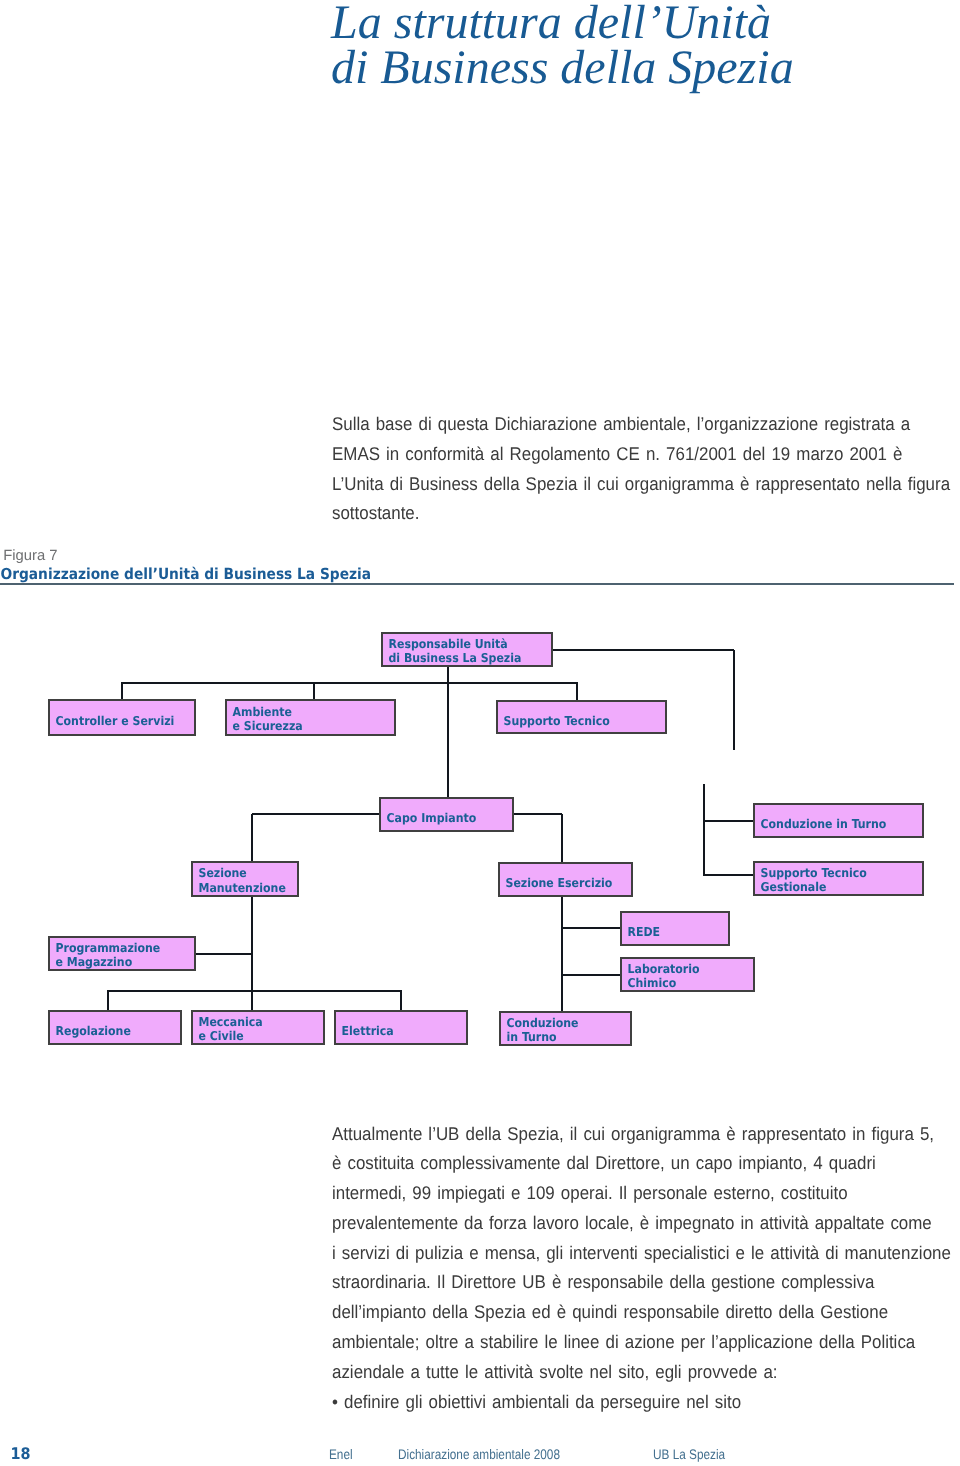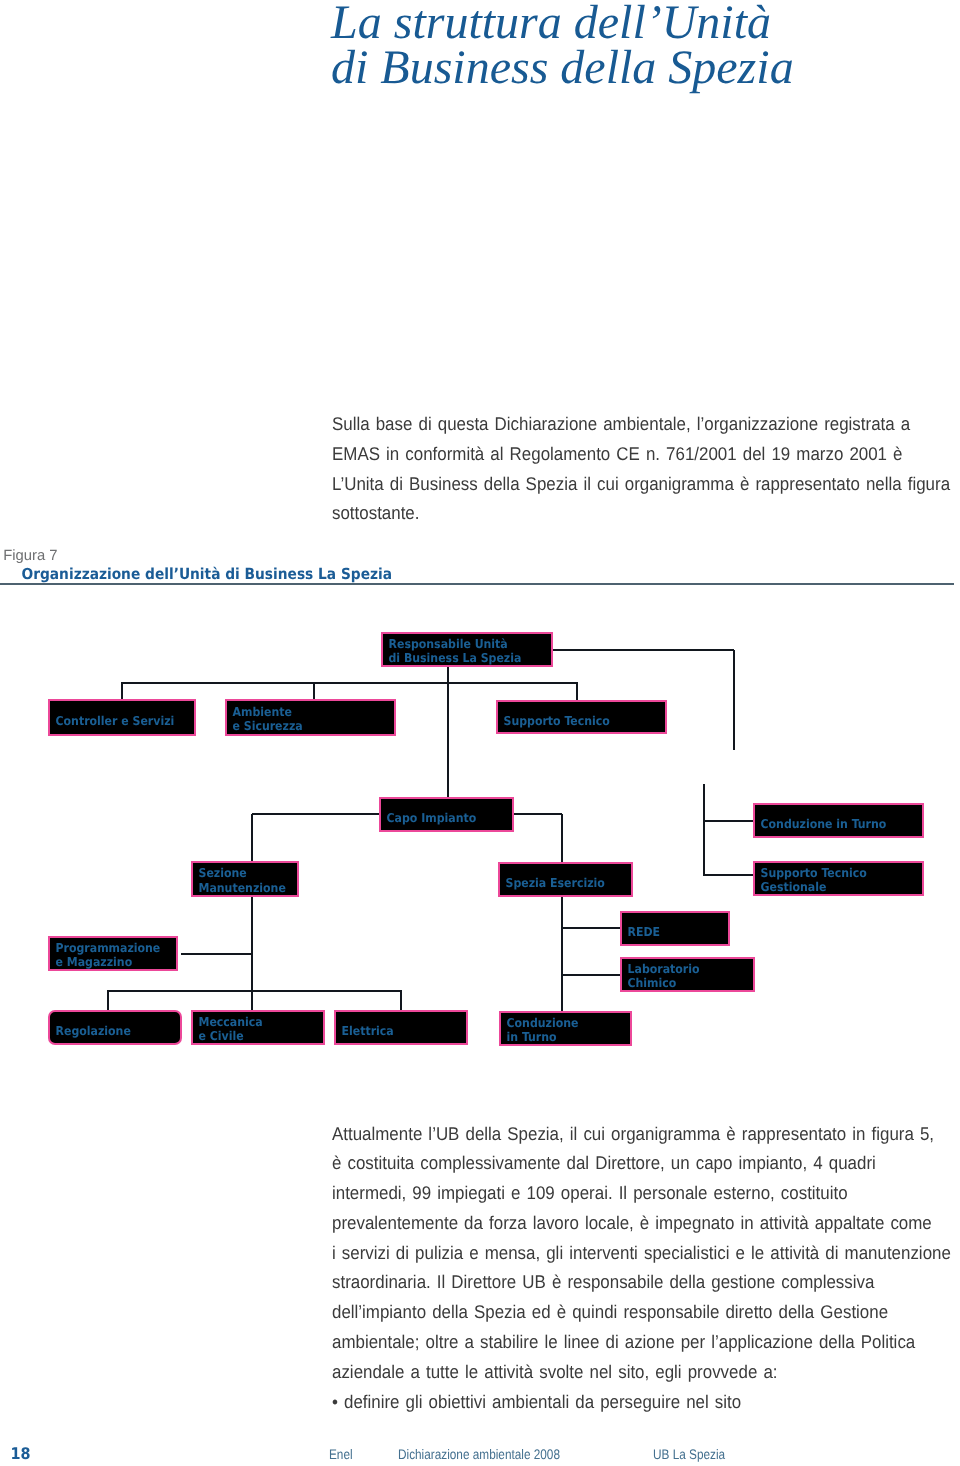--- a/index.html
+++ b/index.html
@@ -19,26 +19,26 @@
   .para{position:absolute;color:#3b3b3b;font-size:18.4px;word-spacing:1.5px;
         font-family:"Liberation Sans",sans-serif;}
   .para .tline{display:block;white-space:pre;height:29.8px;line-height:29.8px;
                 transform:scaleX(0.92);transform-origin:left center;}
   #para1{left:331.5px;top:409px;}
   #para2{left:331.5px;top:1118.5px;}
 
   
   #figlabel{position:absolute;left:3.2px;top:548.8px;color:#6f7072;font-size:14.8px;line-height:14px;}
   #figtitle{position:absolute;left:0.5px;top:565.5px;color:#1b5c96;font-size:15.3px;font-weight:bold;line-height:16px;
-           font-family:"DejaVu Sans Condensed","DejaVu Sans",sans-serif;padding-left:21px;}
+           font-family:"DejaVu Sans Condensed","DejaVu Sans",sans-serif;}
   #figrule{position:absolute;left:0px;top:583.2px;width:954px;height:1.4px;background:#4d6270;}
 
   
   #chart{position:absolute;left:0;top:0;width:960px;height:1466px;}
-  .bx{position:absolute;border:2px solid #ec4899;background:#000000;box-sizing:border-box;
+  .bx{position:absolute;border:2px solid #404040;background:#f0abfc;box-sizing:border-box;
       display:flex;align-items:center;}
   .bx .t{color:#1a5f94;font-weight:bold;font-size:12.2px;margin-left:5.5px;
          line-height:14.6px;white-space:pre;position:relative;top:3.9px;
          font-family:"DejaVu Sans Condensed","DejaVu Sans",sans-serif;}
   .bx.two .t{top:1.6px;}
   .ln{position:absolute;background:#12171e;}
 
   
   #pageno{position:absolute;left:3.5px;top:1446px;color:#1b5c96;font-size:16px;font-weight:bold;line-height:16px;
           font-family:"DejaVu Sans Condensed","DejaVu Sans",sans-serif;margin-left:7px;}
@@ -107,38 +107,38 @@
         <div class="t">Capo Impianto</div>
       </div>
       <div class="bx" style="left: 753px; top: 803px; width: 171px; height: 35px;">
         <div class="t">Conduzione in Turno</div>
       </div>
       <div class="bx two" style="left: 191px; top: 861px; width: 108px; height: 36px;">
         <div class="t">Sezione
 Manutenzione</div>
       </div>
       <div class="bx" style="left: 498px; top: 862px; width: 135px; height: 35px;">
-        <div class="t">Spezia Esercizio</div>
+        <div class="t">Sezione Esercizio</div>
       </div>
       <div class="bx two" style="left: 753px; top: 861px; width: 171px; height: 35px;">
         <div class="t">Supporto Tecnico
 Gestionale</div>
       </div>
       <div class="bx" style="left: 620px; top: 911px; width: 110px; height: 35px;">
         <div class="t">REDE</div>
       </div>
-      <div class="bx two" style="left: 48px; top: 936px; width: 130px; height: 35px;">
+      <div class="bx two" style="left: 48px; top: 936px; width: 148px; height: 35px;">
         <div class="t">Programmazione
 e Magazzino</div>
       </div>
       <div class="bx two" style="left: 620px; top: 957px; width: 135px; height: 35px;">
         <div class="t">Laboratorio
 Chimico</div>
       </div>
-      <div class="bx" style="left: 48px; top: 1010px; width: 134px; height: 35px; border-radius: 7px;">
+      <div class="bx" style="left: 48px; top: 1010px; width: 134px; height: 35px;">
         <div class="t">Regolazione</div>
       </div>
       <div class="bx two" style="left: 191px; top: 1010px; width: 134px; height: 35px;">
         <div class="t">Meccanica
 e Civile</div>
       </div>
       <div class="bx" style="left: 334px; top: 1010px; width: 134px; height: 35px;">
         <div class="t">Elettrica</div>
       </div>
       <div class="bx two" style="left: 499px; top: 1011px; width: 133px; height: 35px;">

